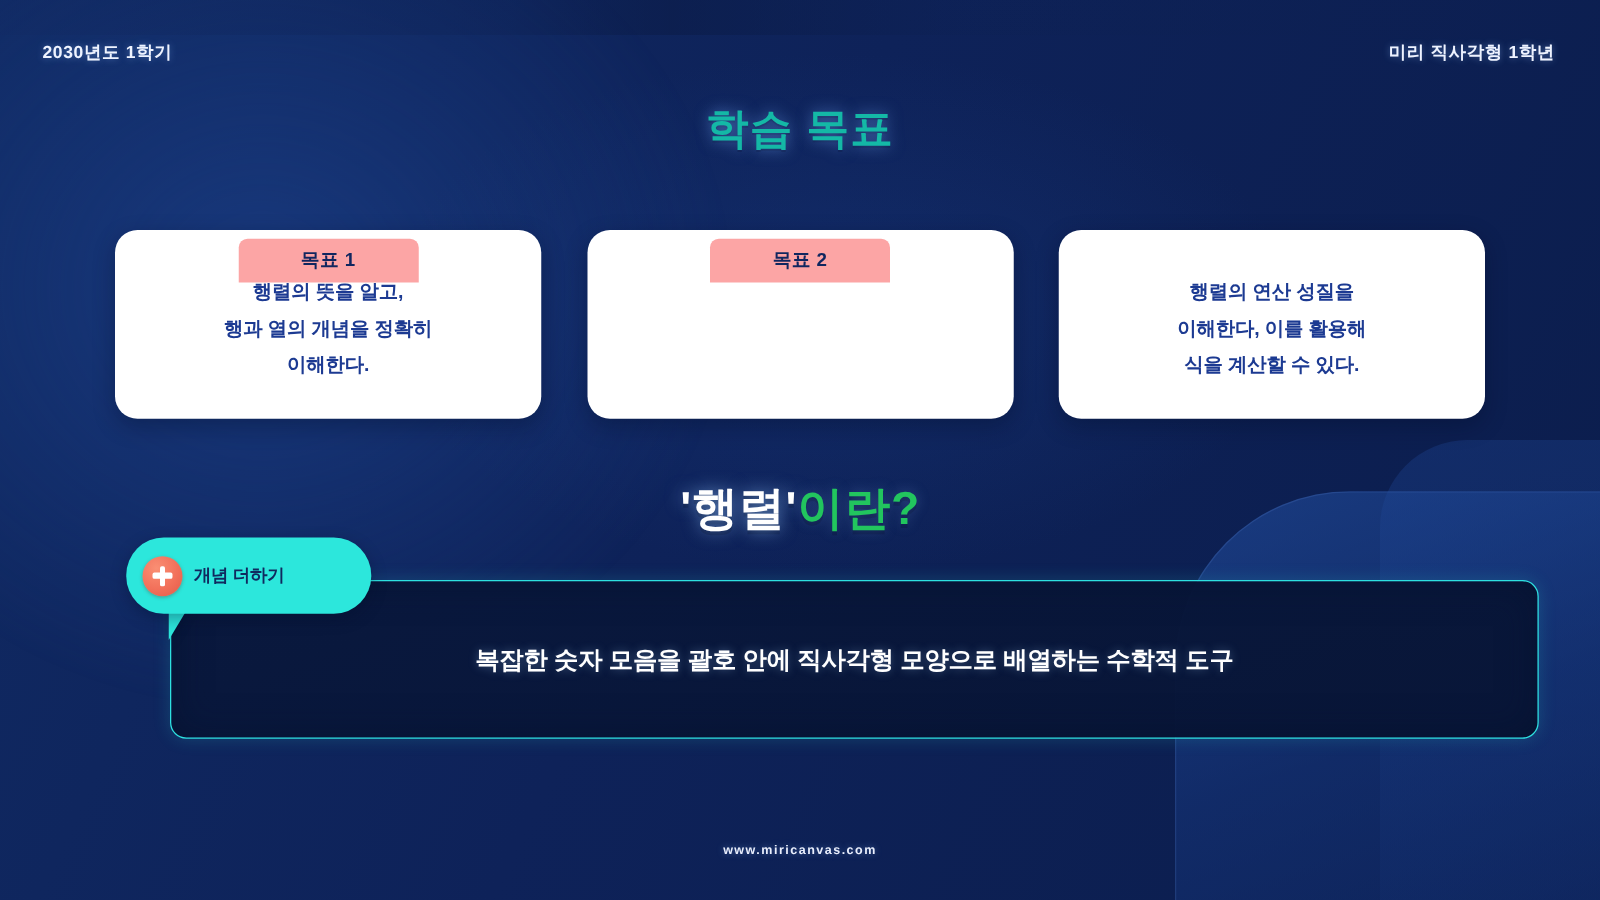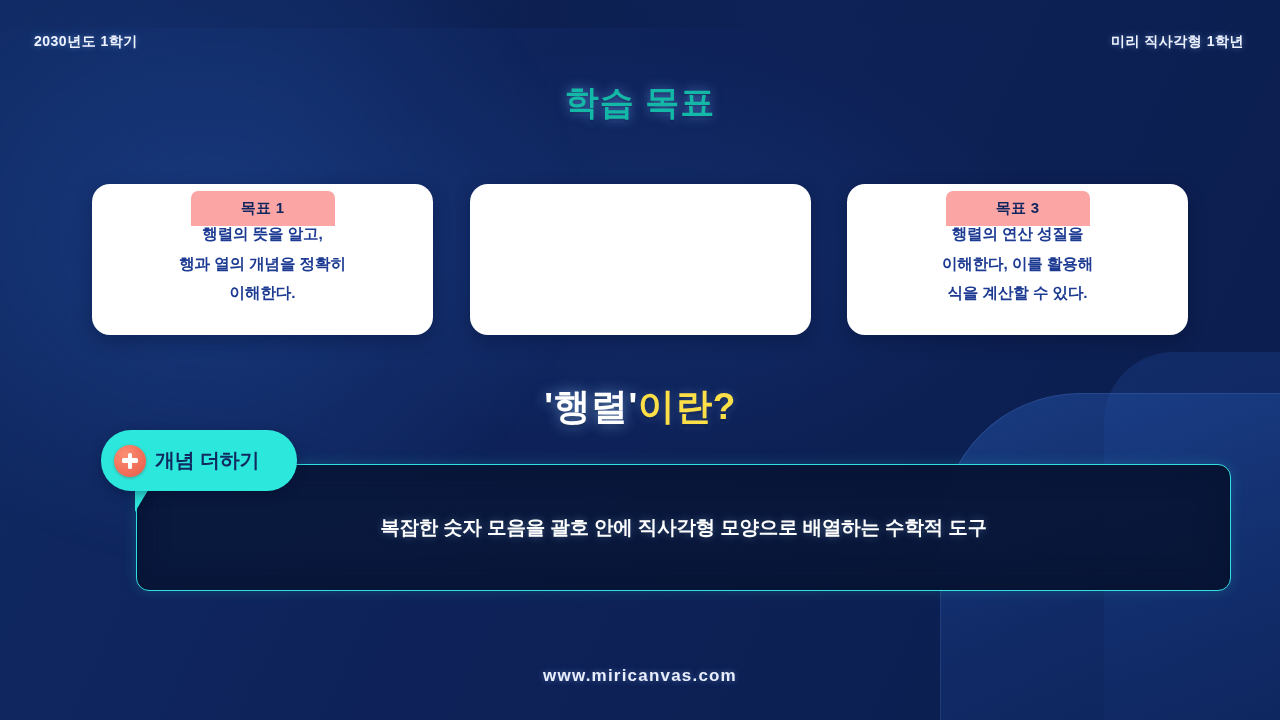--- a/index.html
+++ b/index.html
@@ -124,21 +124,21 @@
     text-align:center;
     font-size:37px; font-weight:800;
     letter-spacing:.5px;
     line-height:1;
   }
   .sec-strong {
     color:#ffffff;
     text-shadow:0 0 14px rgba(150,200,255,.6), 0 3px 0 rgba(8,22,62,.55);
   }
   .sec-dim {
-    color:#fde047;
+    color:#22c55e;
     text-shadow:0 0 10px rgba(120,160,230,.35), 0 3px 0 rgba(8,22,62,.5);
   }
 
   
   .concept-box {
     position:absolute; left:92px; top:464px;
     width:1095px; height:127px;
     background:linear-gradient(160deg, rgba(9,24,61,.96) 0%, rgba(8,21,54,.97) 100%);
     border:1.5px solid #2ee1e0;
     border-radius:13px;
@@ -178,29 +178,29 @@
     box-shadow:0 1px 3px rgba(120,30,20,.35);
     display:flex; align-items:center; justify-content:center;
   }
   .plus-circle::before, .plus-circle::after {
     content:""; position:absolute; background:#ffffff; border-radius:1.5px;
   }
   .plus-circle::before { width:16px; height:4.5px; }
   .plus-circle::after  { width:4.5px; height:16px; }
   .bubble-label {
     margin-left:9px;
-    font-size:20px; font-weight:800; color:#10295f;
+    font-size:14px; font-weight:800; color:#10295f;
     letter-spacing:-.2px;
   }
 
   
   .footer {
     position:absolute; bottom:34px; left:0; width:1280px;
     text-align:center;
-    font-size:17px; font-weight:700; color:#e9eefc;
+    font-size:10px; font-weight:700; color:#e9eefc;
     letter-spacing:1.2px;
     text-shadow:0 0 6px rgba(140,190,255,.4);
   }
 </style>
 </head>
 <body>
 
 <div class="slide">
 
   <div class="bg-base"></div>
@@ -221,24 +221,24 @@
   <div class="cards">
 
     <div class="card">
       <div class="card-badge">목표 1</div>
       <div class="card-body">행렬의 뜻을 알고,
 행과 열의 개념을 정확히
 이해한다.</div>
     </div>
 
     <div class="card">
+      <div class="card-badge">목표 2</div>
     </div>
 
     <div class="card">
-      <div class="card-badge">목표 3</div>
       <div class="card-body">행렬의 연산 성질을
 이해한다, 이를 활용해
 식을 계산할 수 있다.</div>
     </div>
 
   </div>
 
   <div class="sec-heading">
     <span class="sec-strong">'행렬'</span><span class="sec-dim">이란?</span>
   </div>

